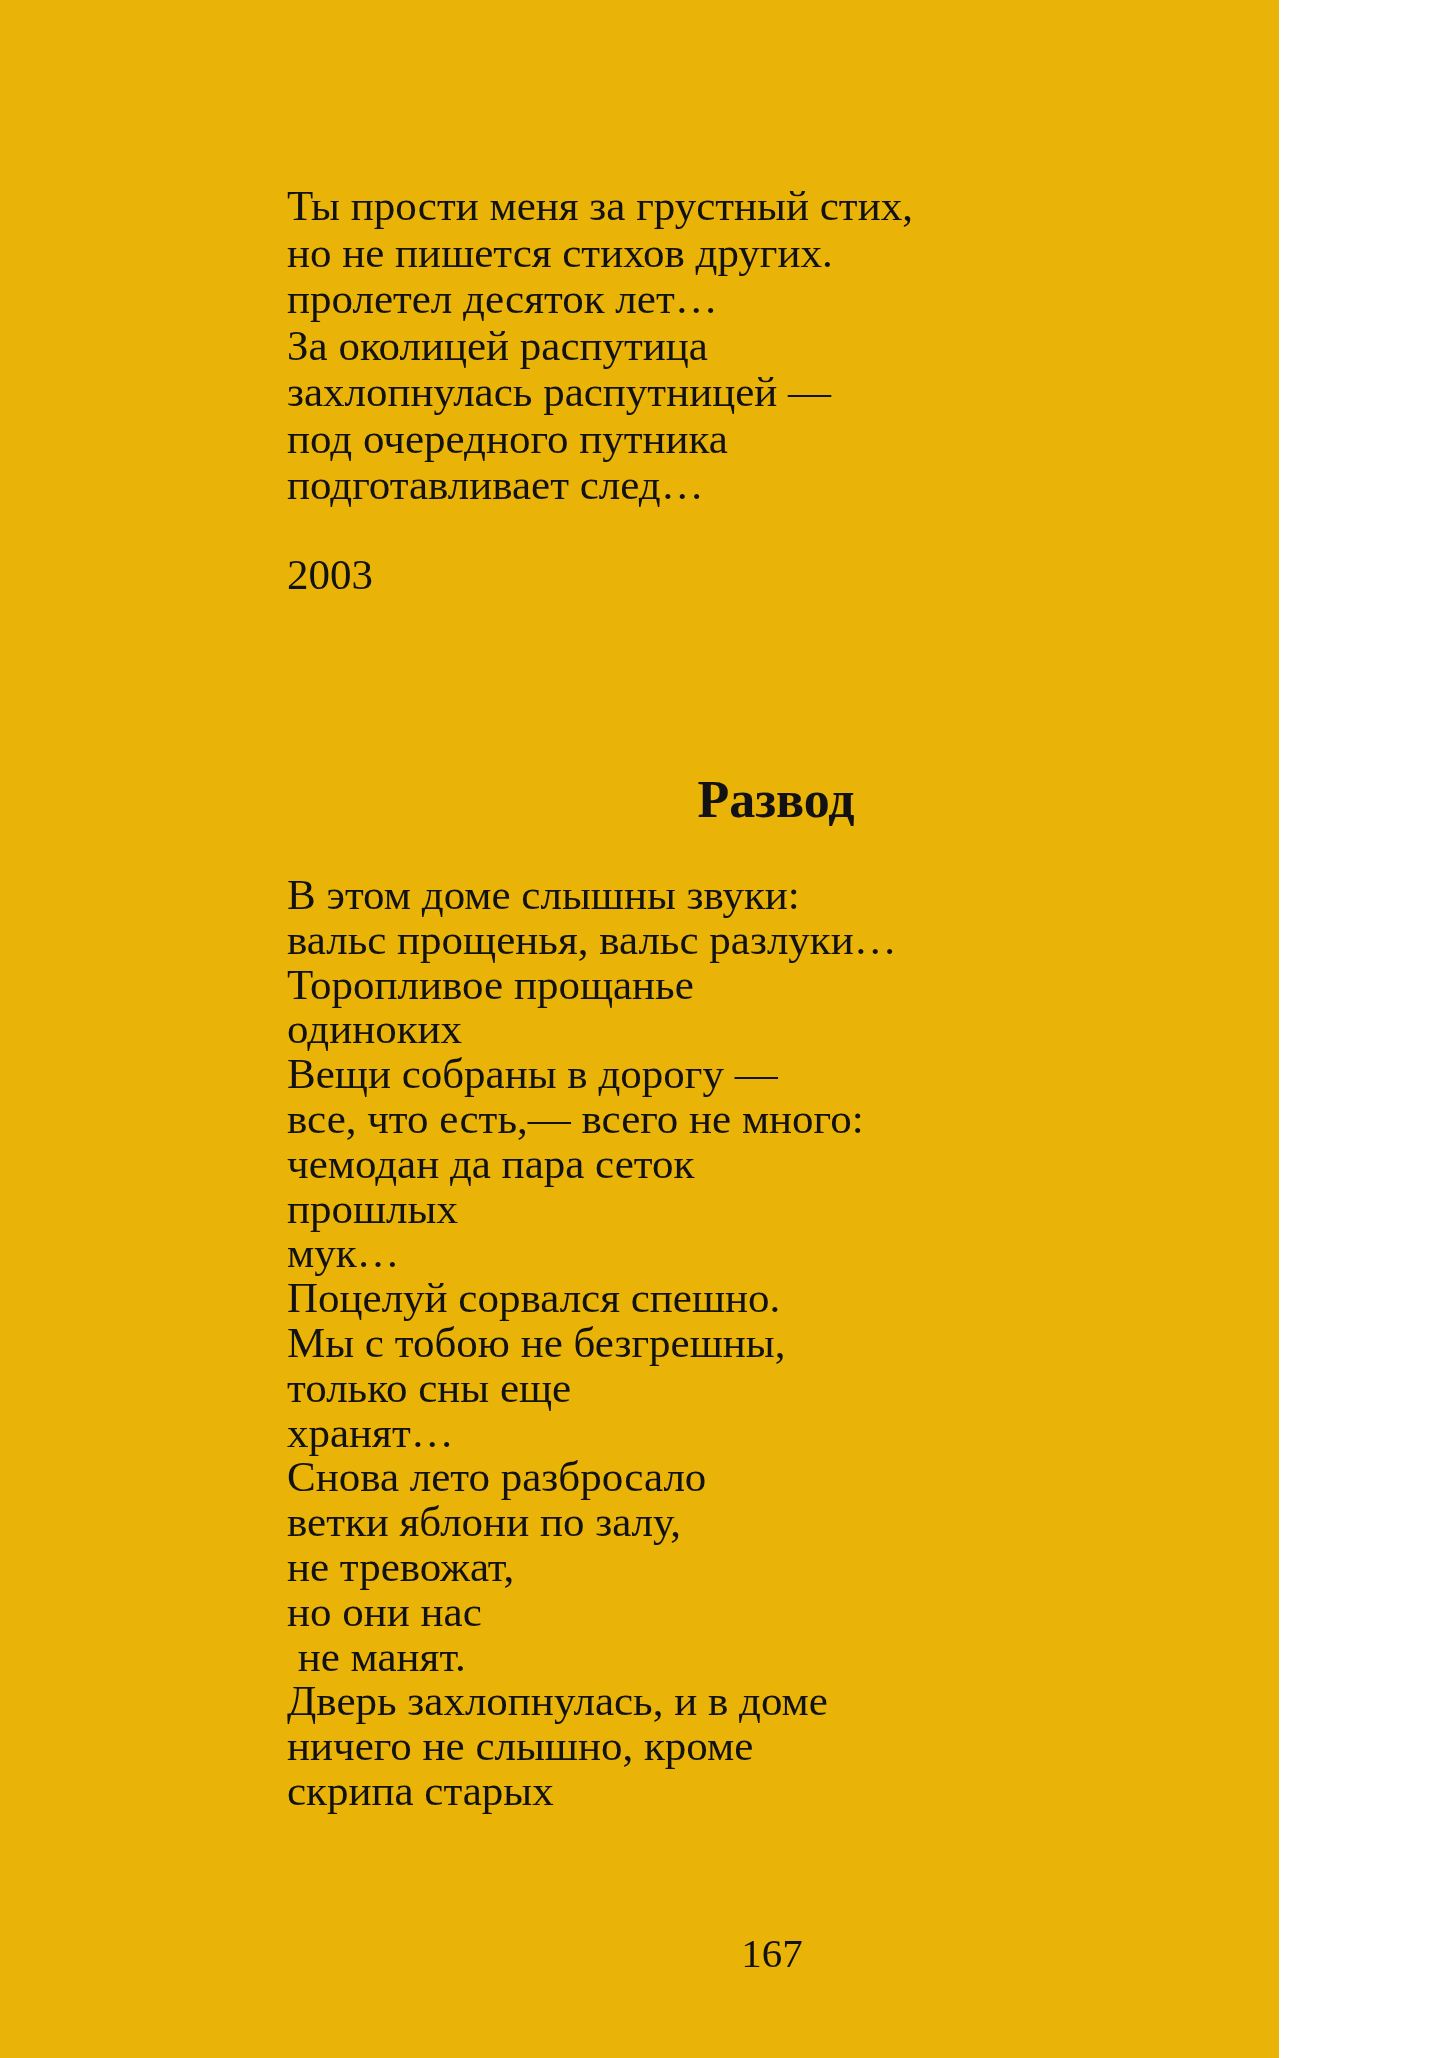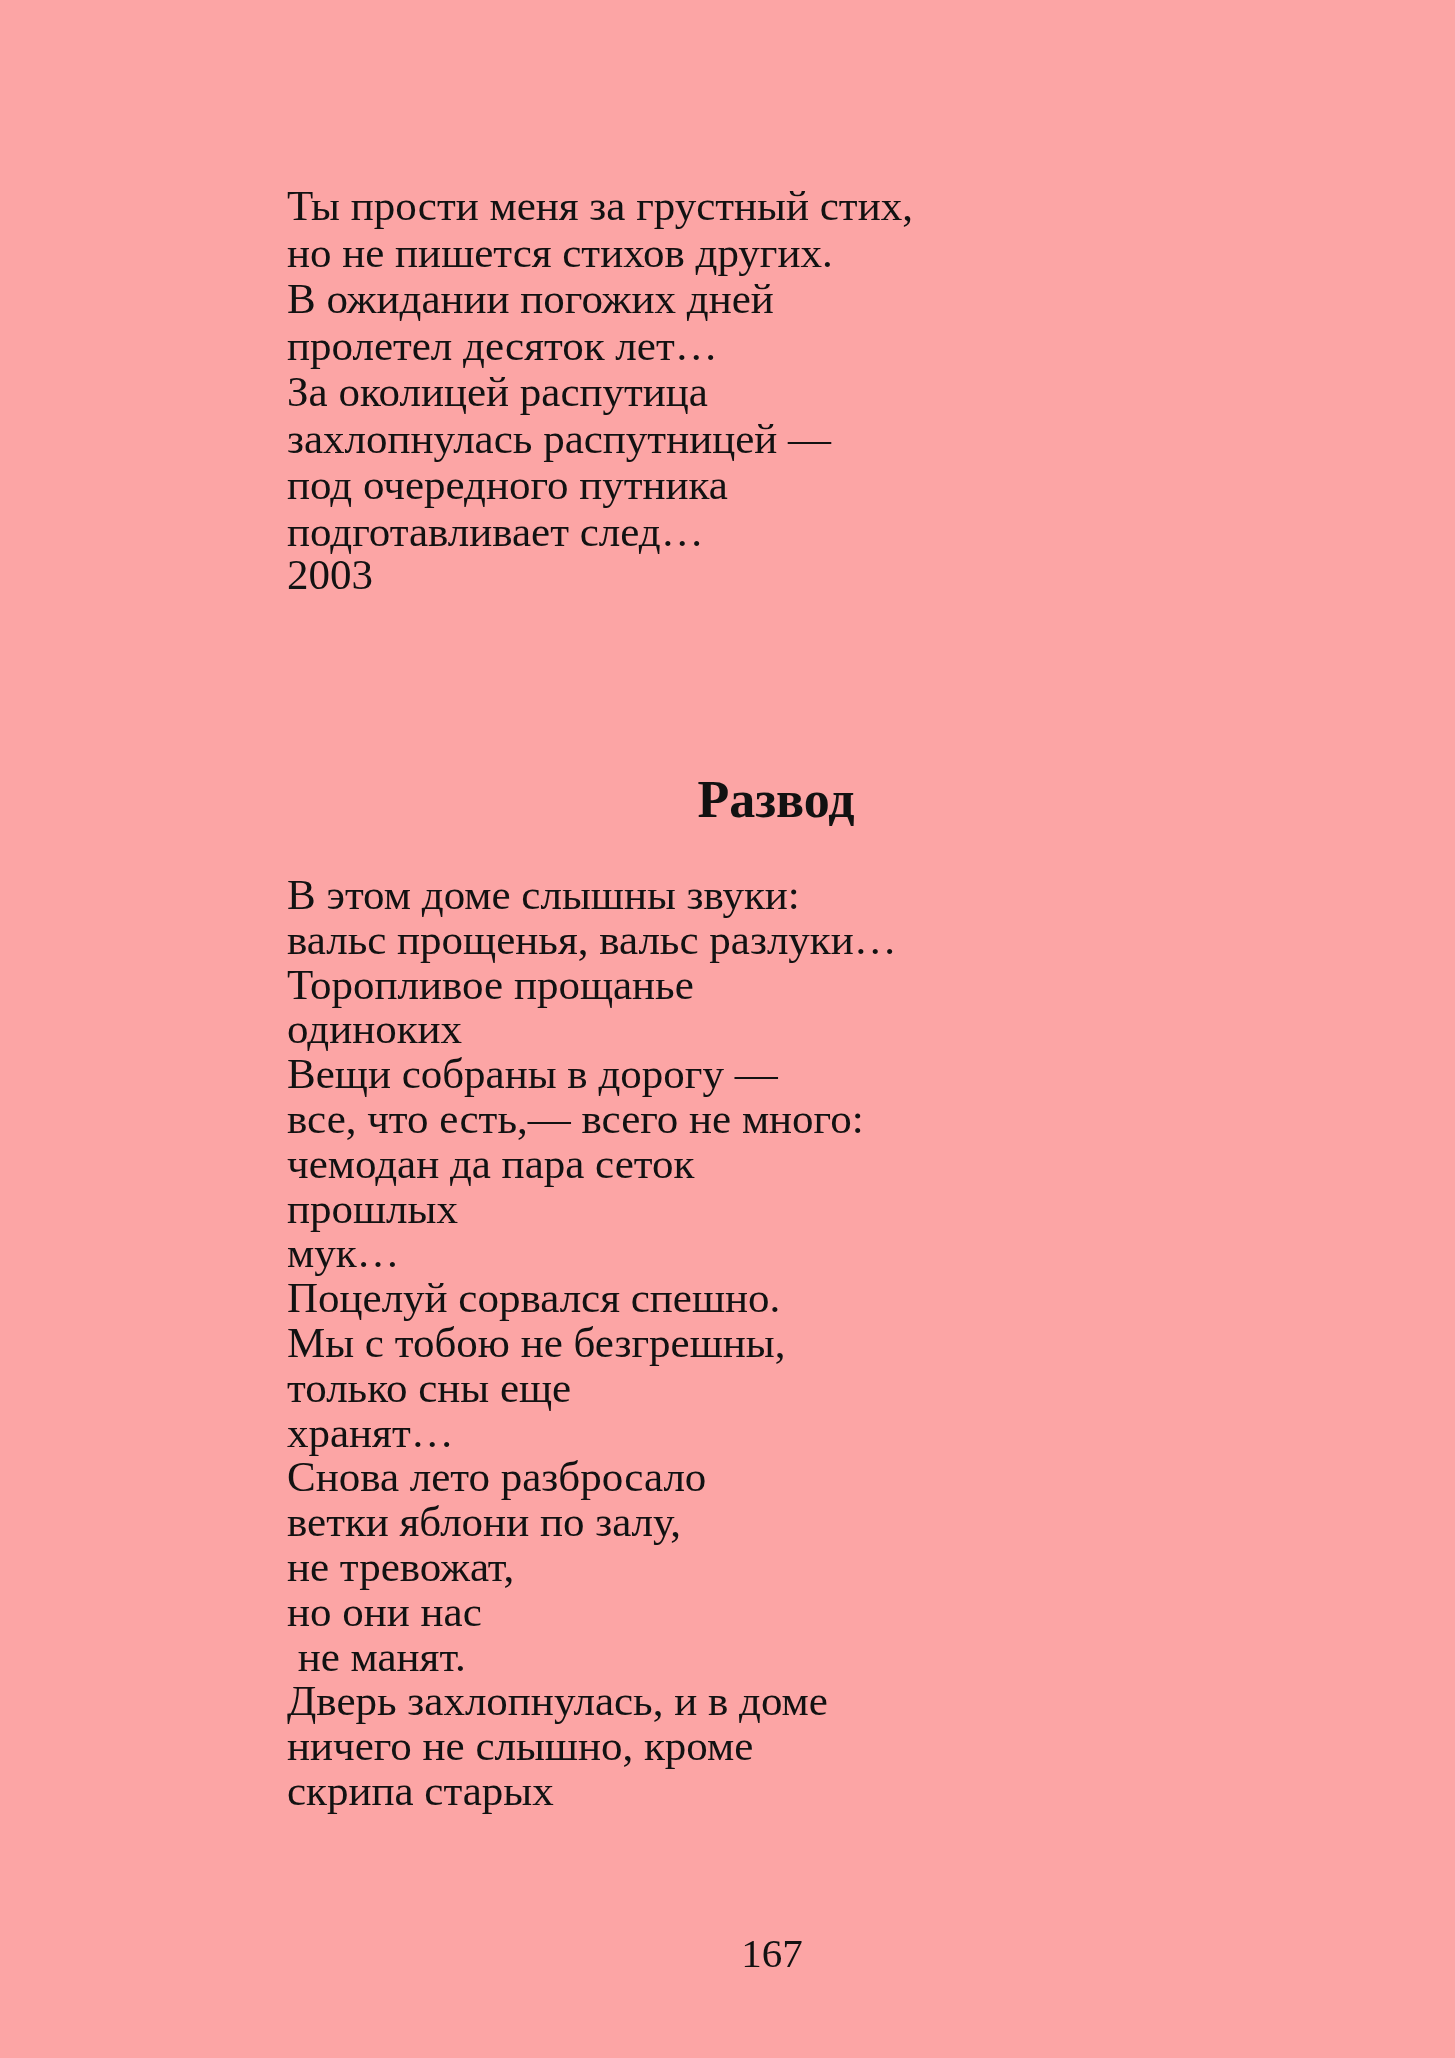--- a/index.html
+++ b/index.html
@@ -2,23 +2,23 @@
 <html lang="ru"><head>
 <meta charset="utf-8">
 <style>
   html, body {
     margin: 0;
     padding: 0;
     background: #ffffff;
   }
   .page {
     position: relative;
-    width: 1455px;
+    width: 1279px;
     height: 2058px;
-    background: #fca5a5;
+    background: #eab308;
     font-family: "Liberation Serif", "DejaVu Serif", serif;
     color: #121212;
     overflow: hidden;
   }
   .text-block {
     position: absolute;
     left: 287px;
     width: 970px;
   }
   .line {
@@ -56,21 +56,20 @@
 </style>
 </head>
 <body>
 
 <div class="page">
 
   <section class="text-block stanza-prev">
 
   <div class="line">Ты прости меня за грустный стих,</div>
       <div class="line">но не пишется стихов других.</div>
-      <div class="line">В ожидании погожих дней</div>
       <div class="line">пролетел десяток лет…</div>
       <div class="line">За околицей распутица</div>
       <div class="line">захлопнулась распутницей —</div>
       <div class="line">под очередного путника</div>
       <div class="line">подготавливает след…</div>
     </section>
 
   <div class="text-block year-block">2003</div>
 
   <h1 class="text-block poem-title">Развод</h1>

